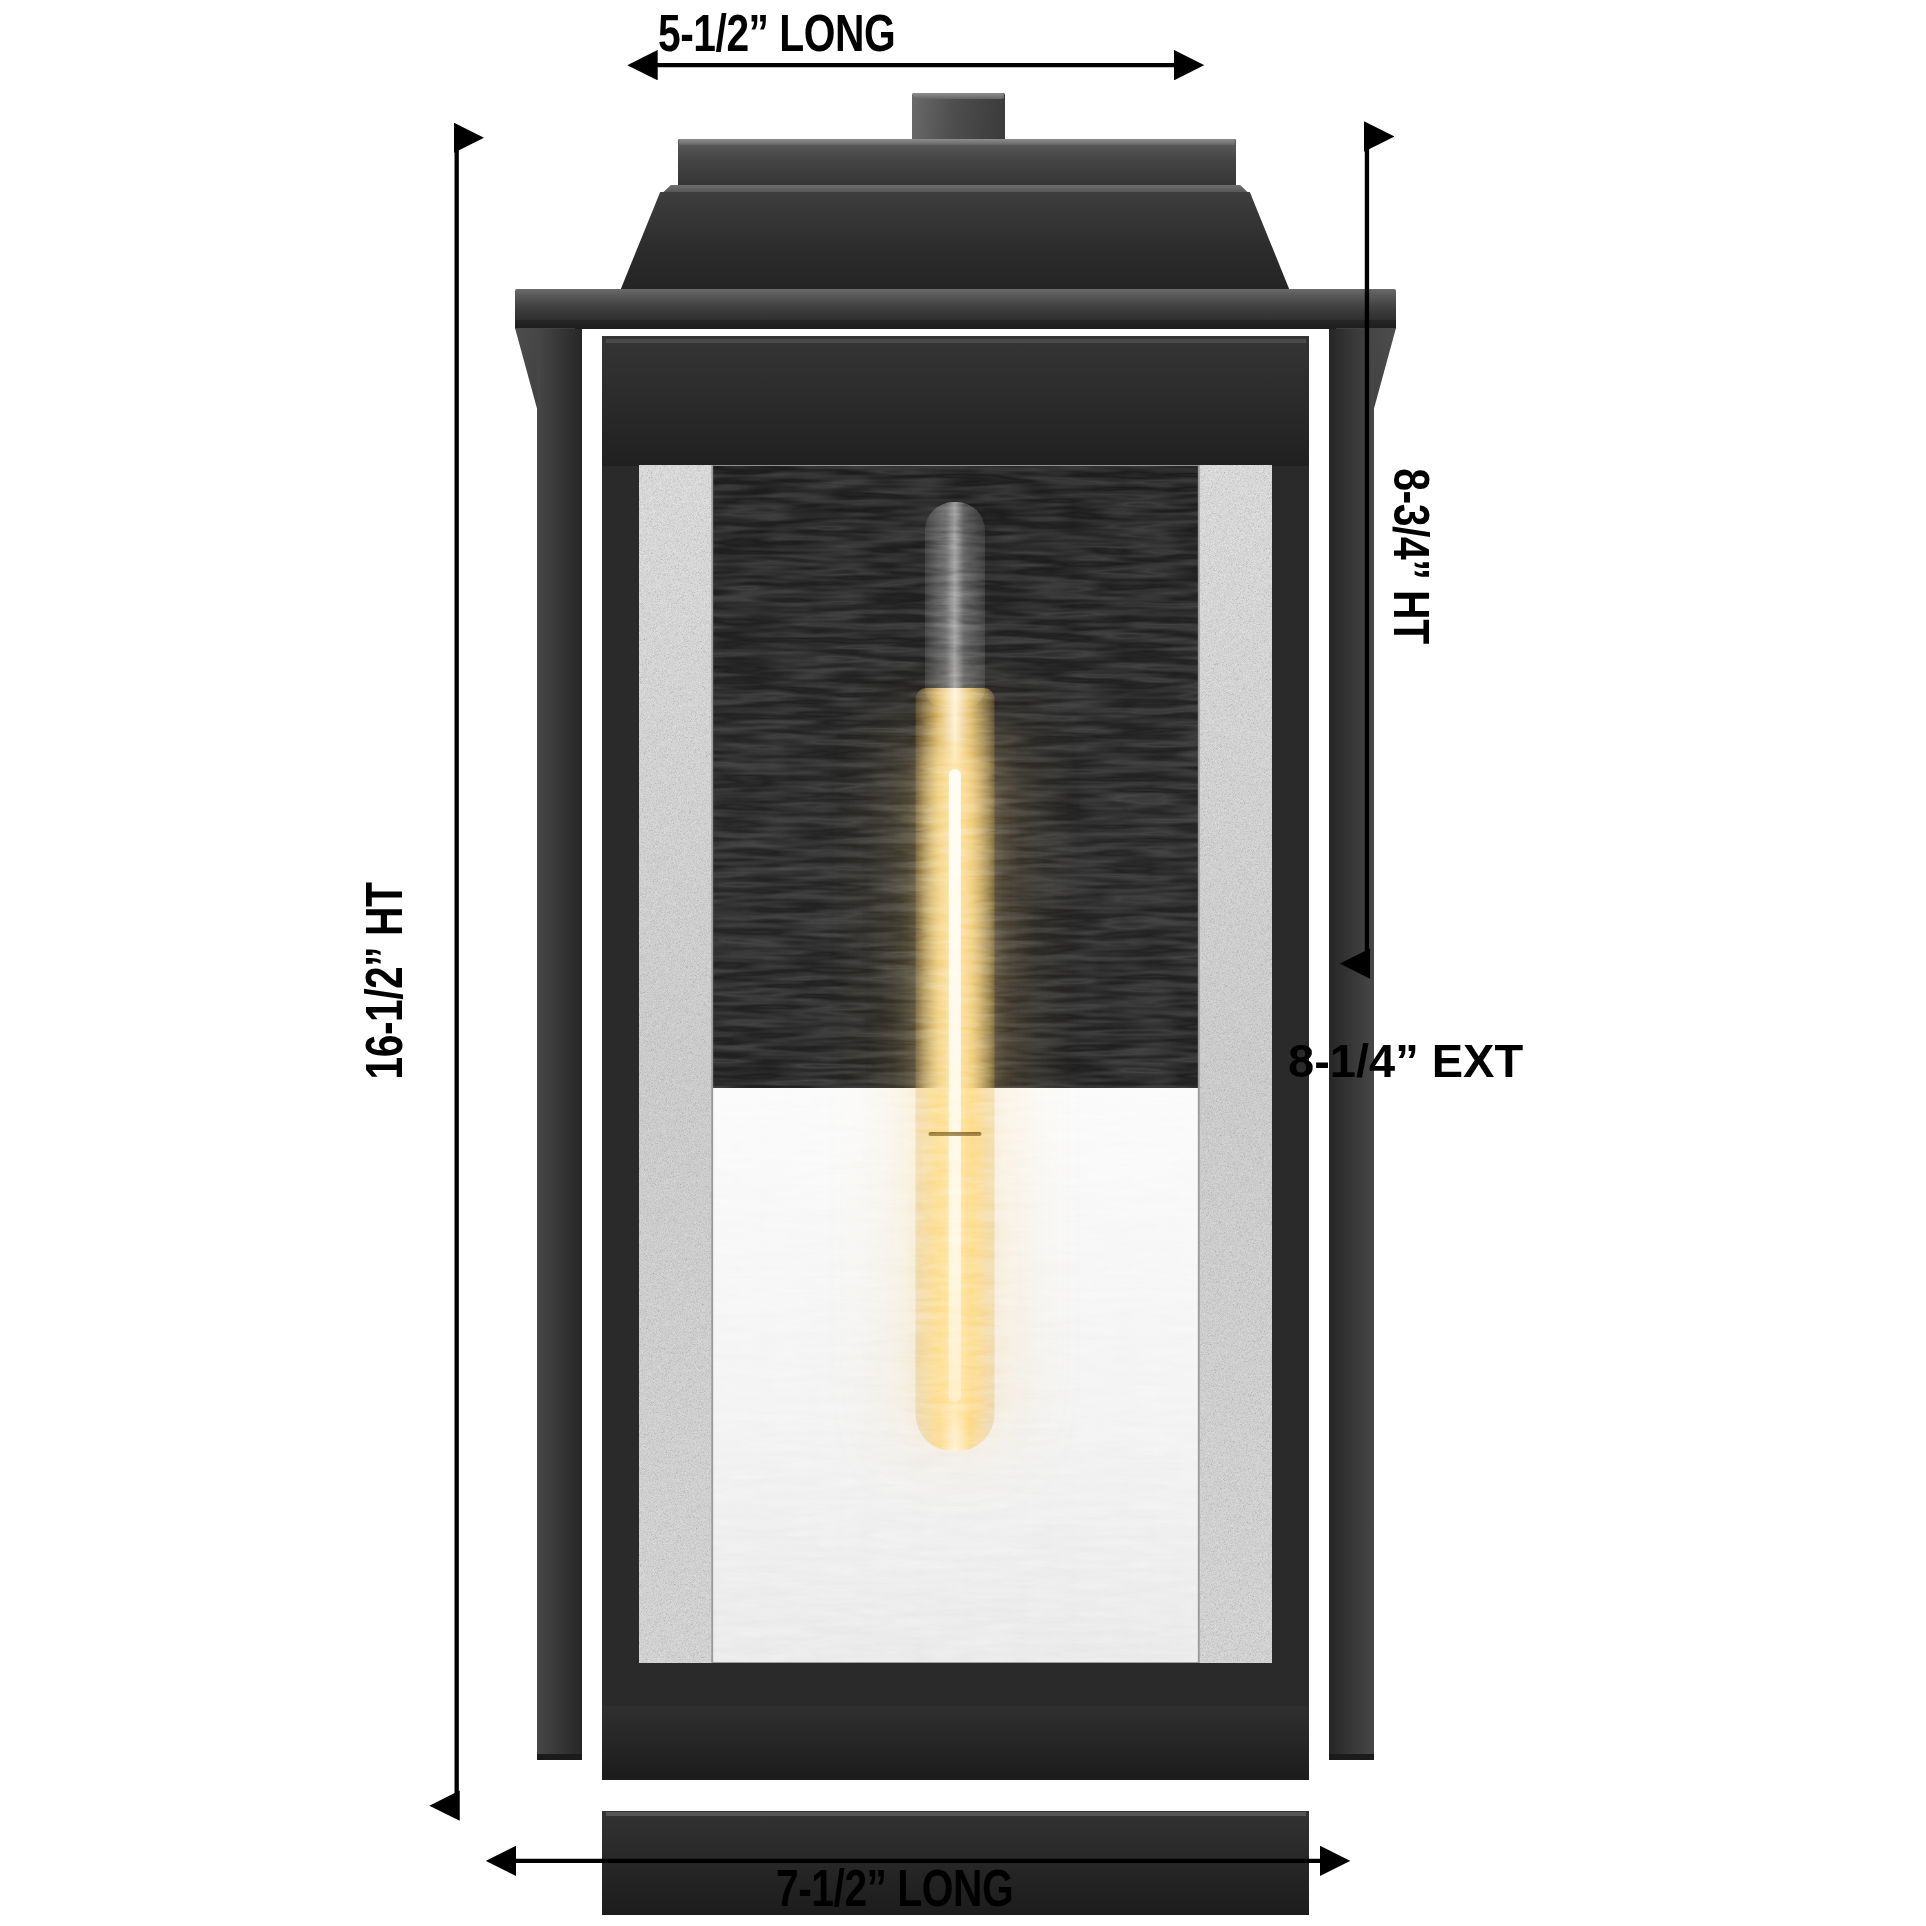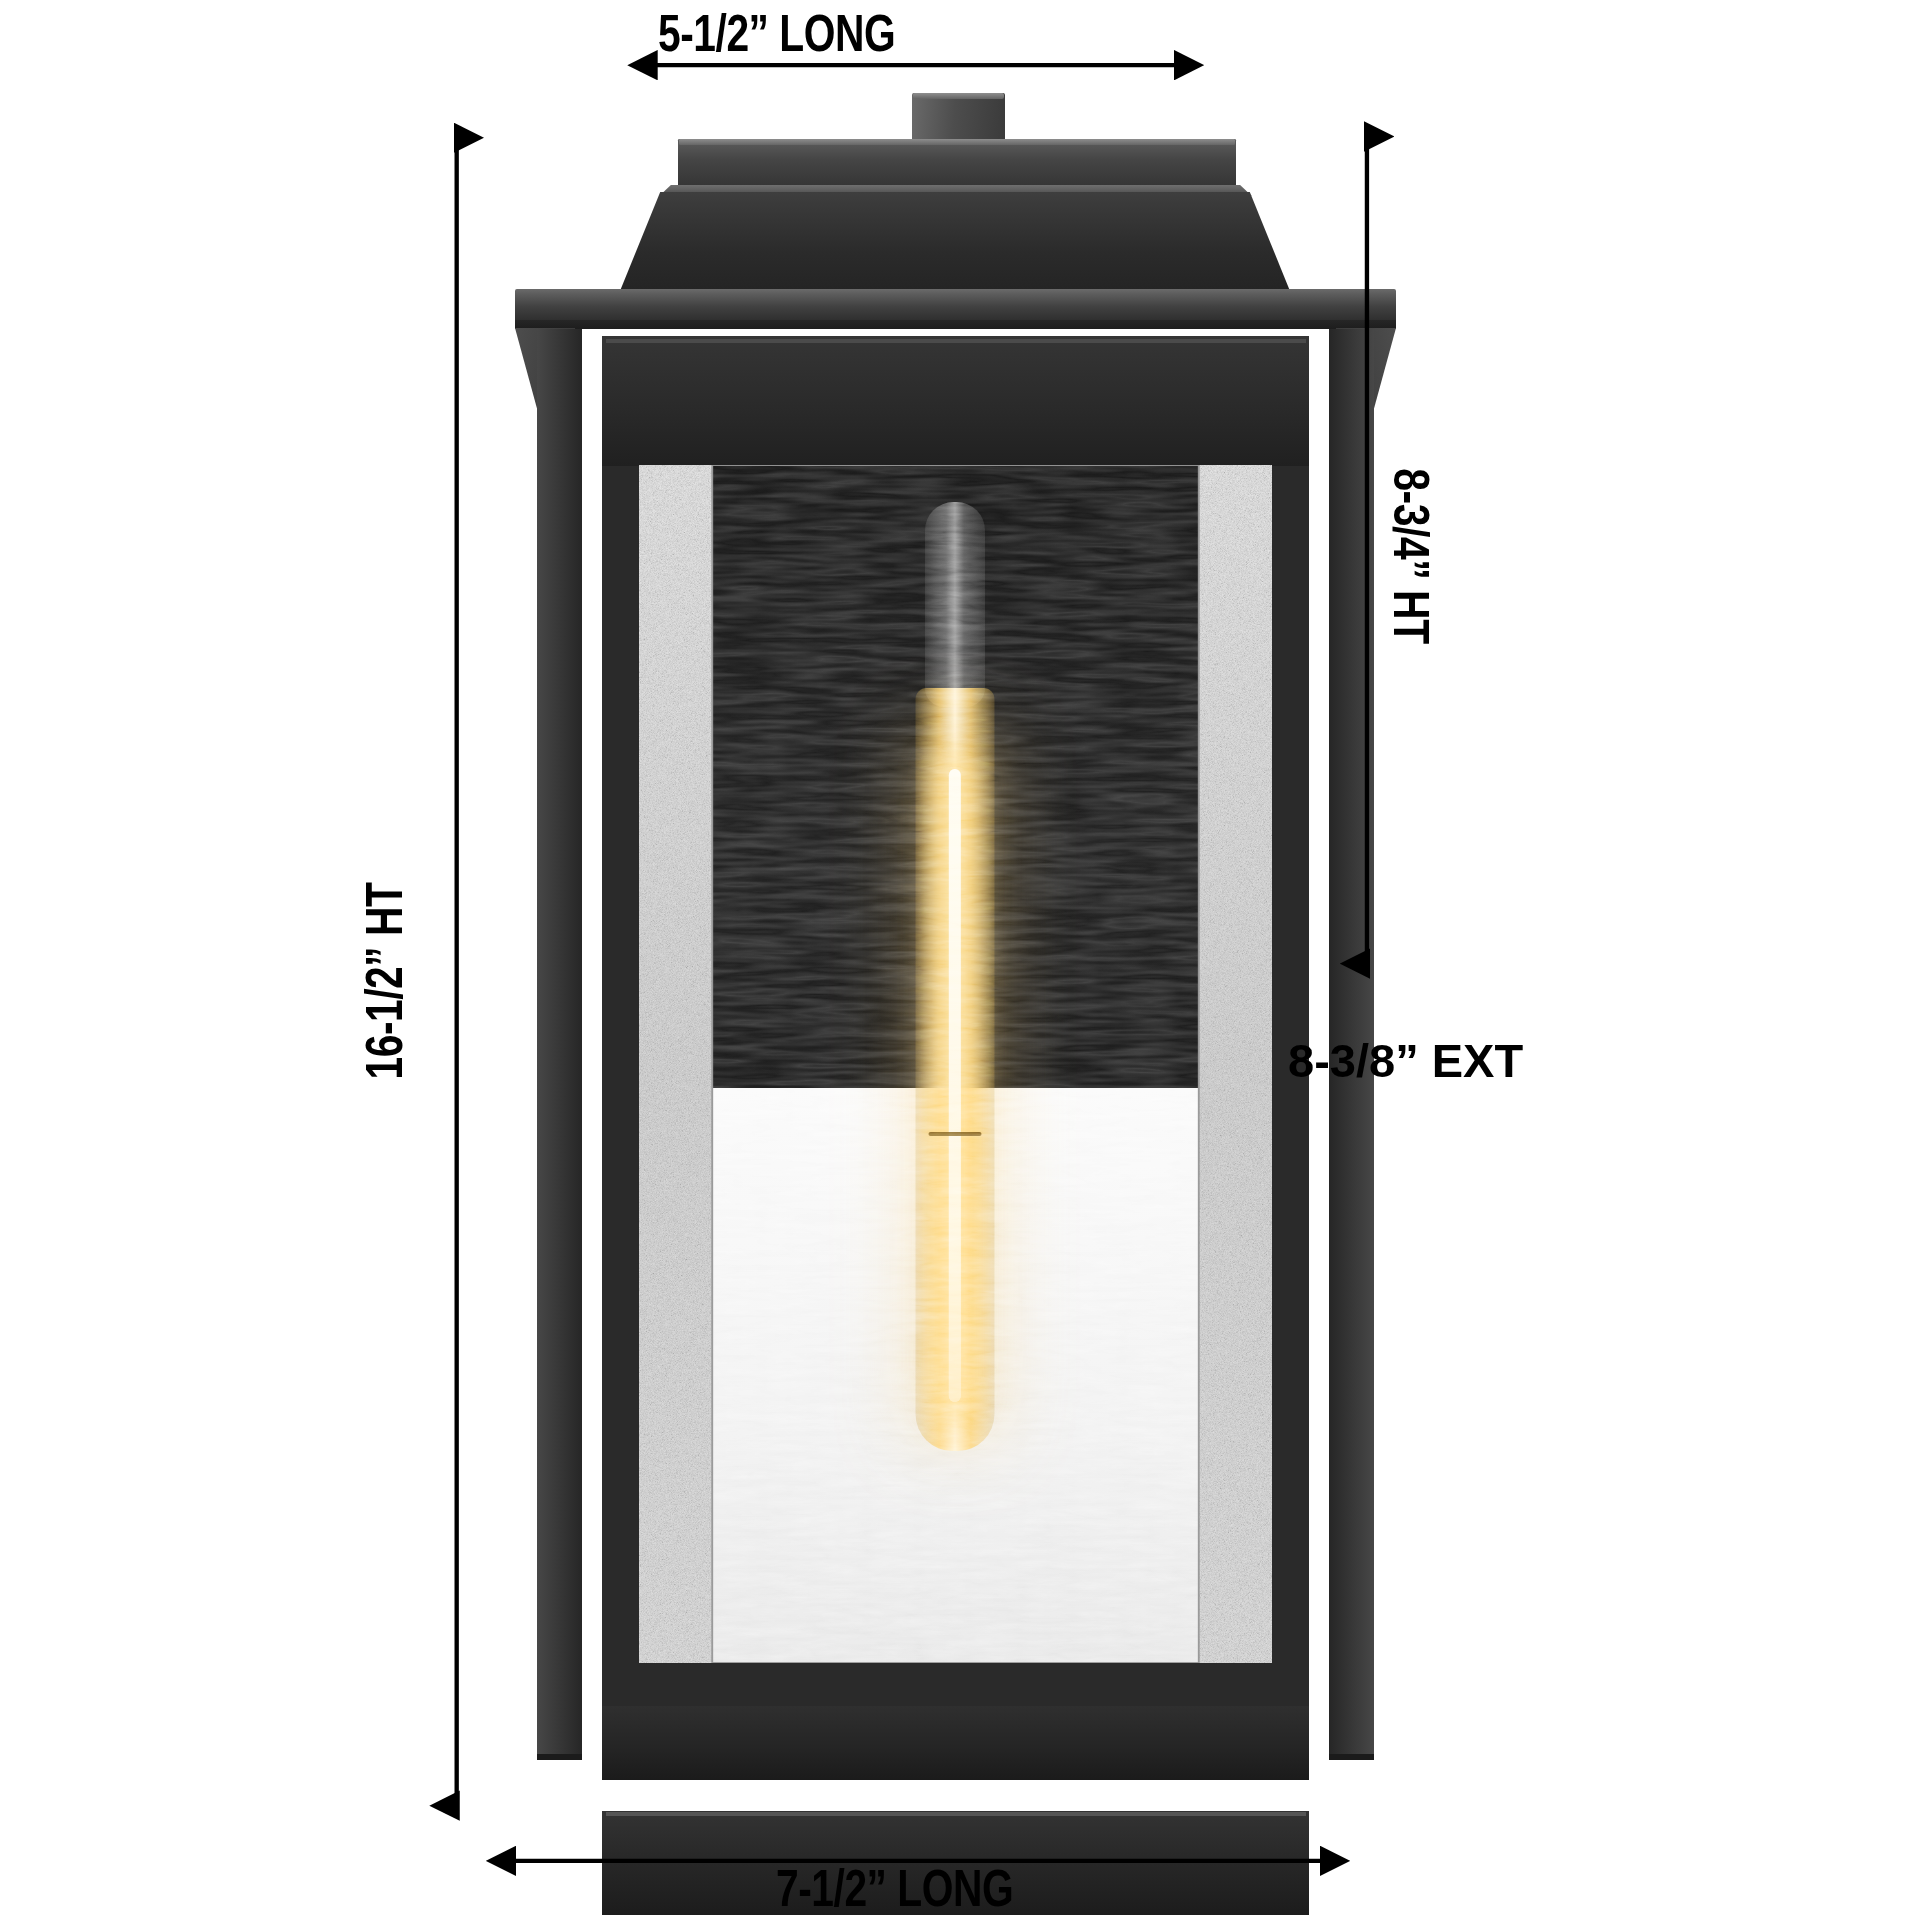--- a/index.html
+++ b/index.html
@@ -252,16 +252,16 @@
   <div class="dim cond" id="dim-bottom">7-1/2” LONG</div>
 
   <div id="dim-left-wrap">
     <div class="dim cond" id="dim-left">16-1/2” HT</div>
   </div>
 
   <div id="dim-right-wrap">
     <div class="dim cond" id="dim-right">8-3/4” HT</div>
   </div>
 
-  <div class="dim" id="dim-ext">8-3/8” EXT</div>
+  <div class="dim" id="dim-ext">8-1/4” EXT</div>
 
 </div>
 
 
 </body></html>

